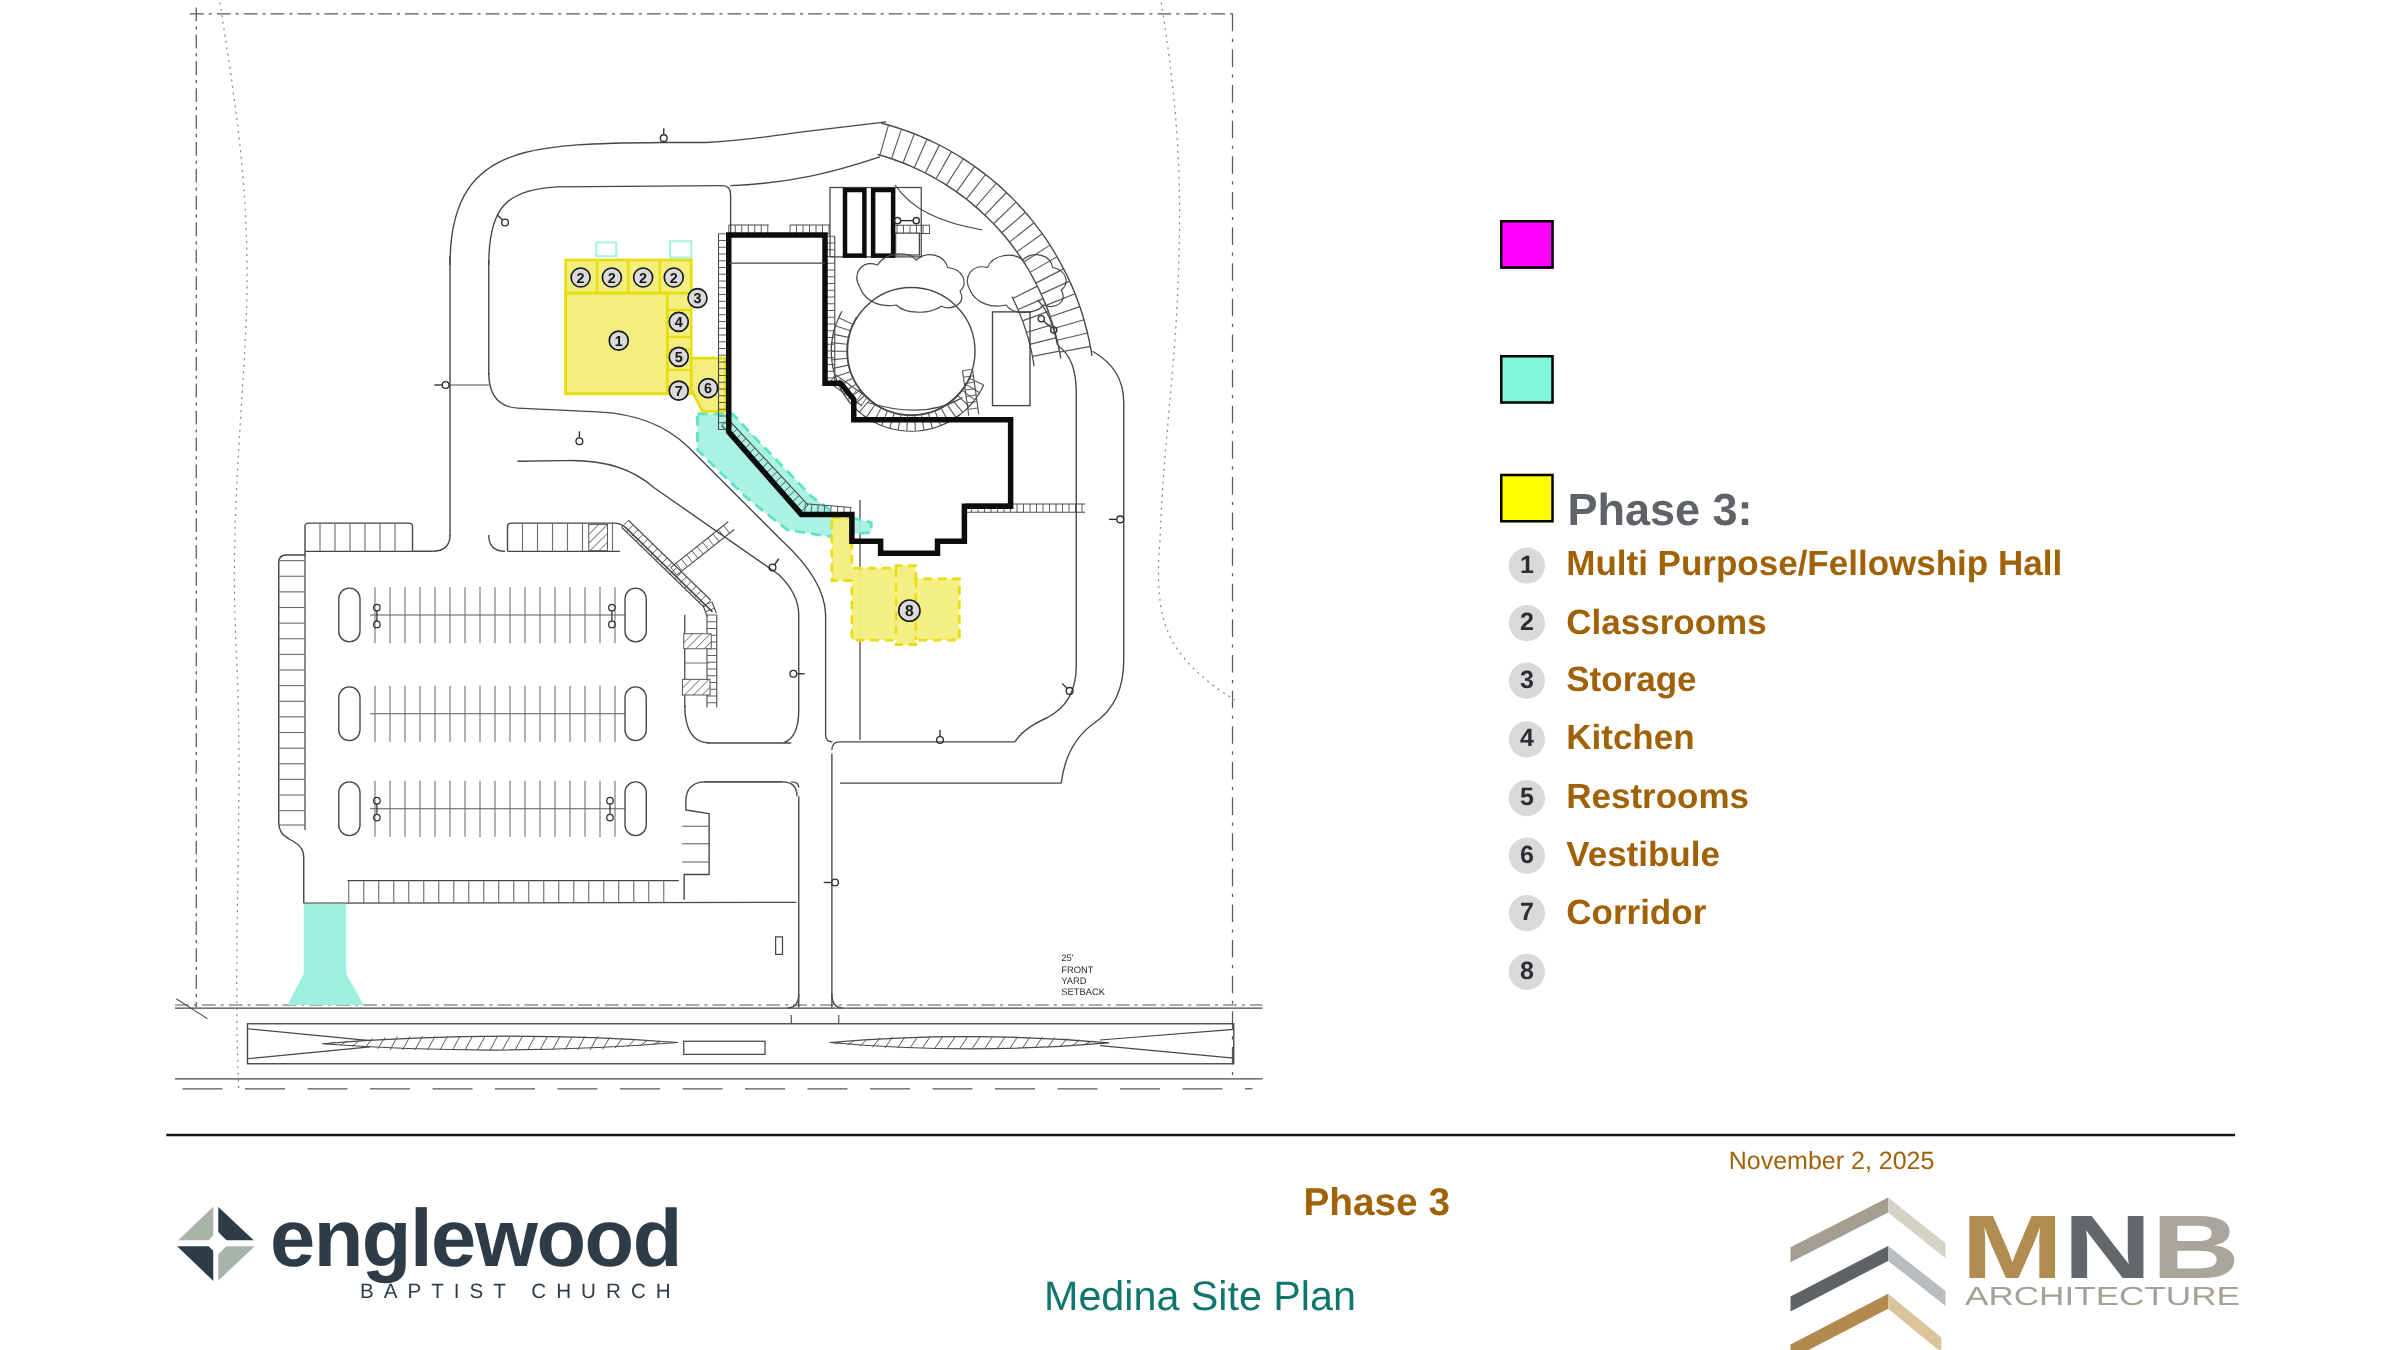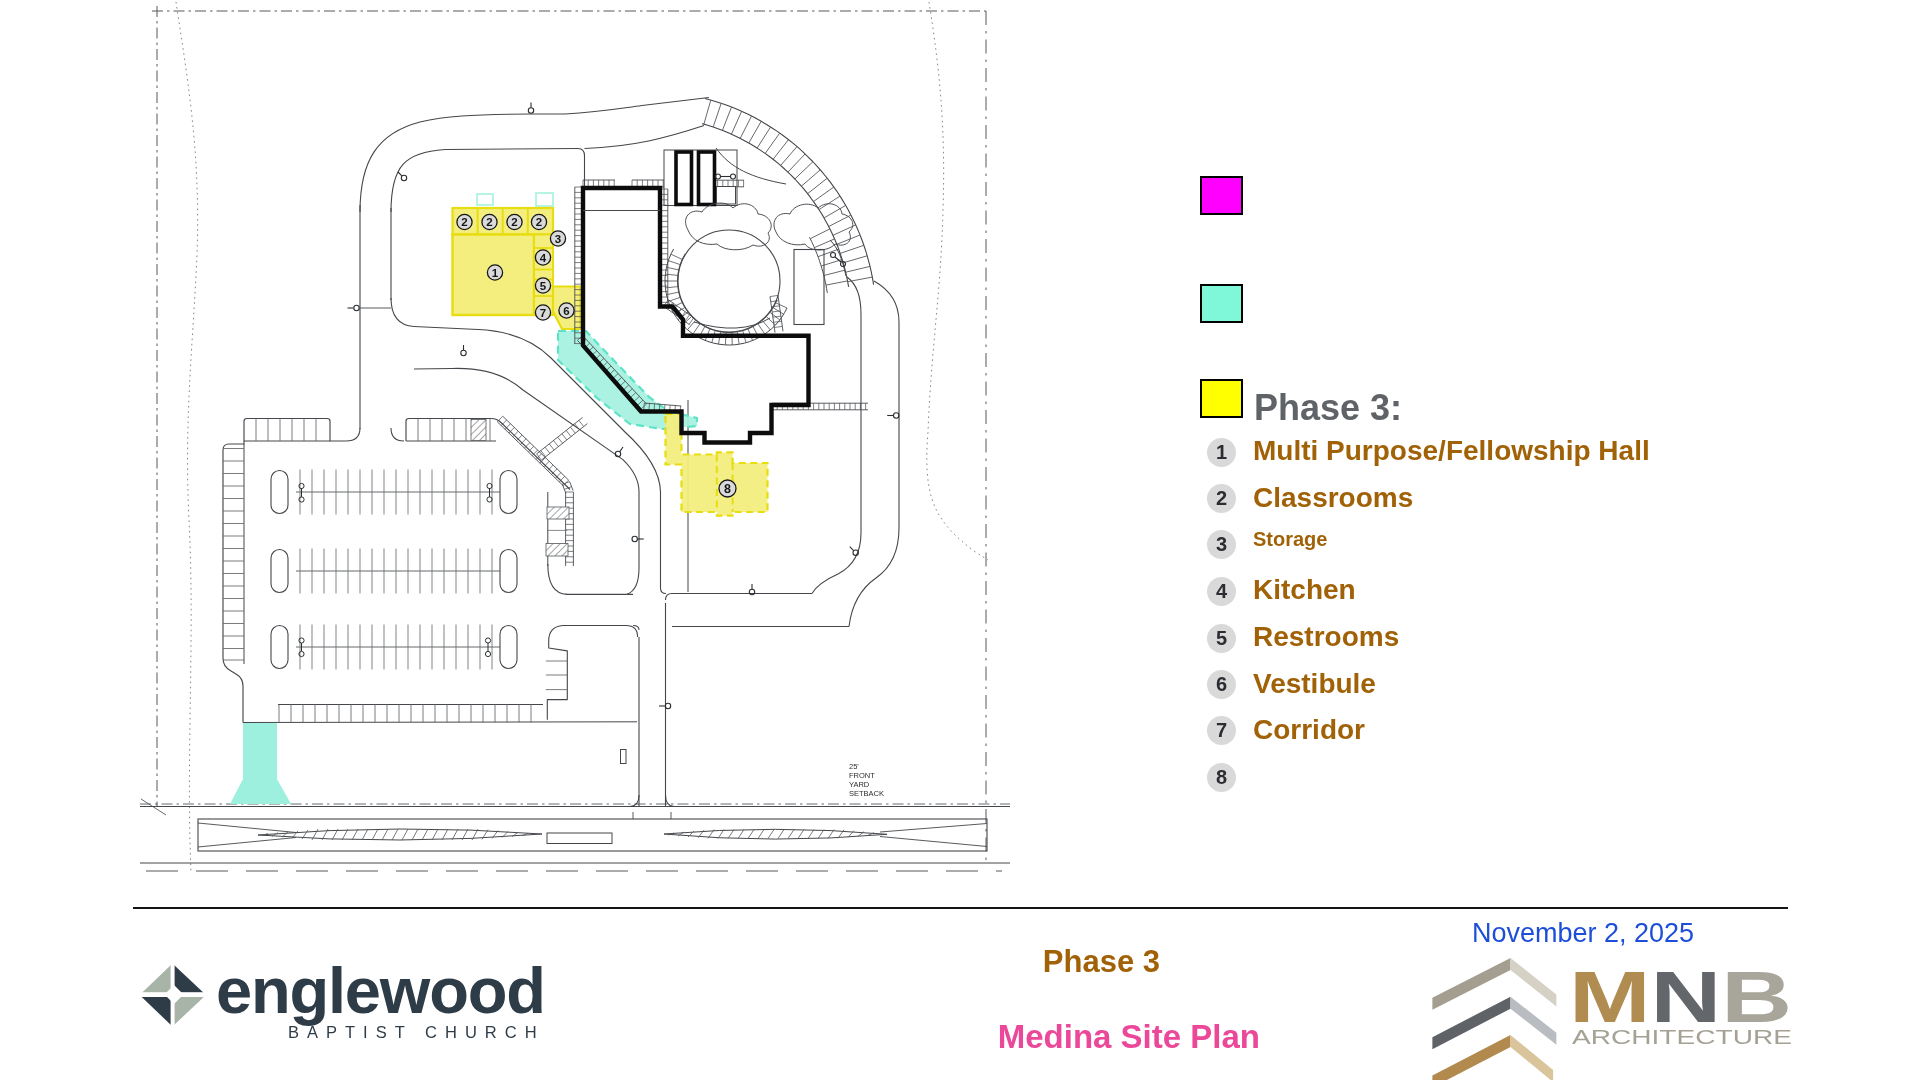--- a/index.html
+++ b/index.html
@@ -882,43 +882,43 @@
 
 <div class="abs gray" style="left:1254px;top:387px;font-size:36px;font-weight:bold">Phase 3:</div>
 
 <div class="abs" style="left:1207px;top:438px;width:29px;height:29px;border-radius:50%;background:#d9d9d9;color:#2b2d33;font-size:20px;font-weight:bold;text-align:center;line-height:29px">1</div>
 <div class="abs tan" style="left:1253px;top:435px;font-size:28px;font-weight:bold">Multi Purpose/Fellowship Hall</div>
 
 <div class="abs" style="left:1207px;top:484px;width:29px;height:29px;border-radius:50%;background:#d9d9d9;color:#2b2d33;font-size:20px;font-weight:bold;text-align:center;line-height:29px">2</div>
 <div class="abs tan" style="left:1253px;top:482px;font-size:28px;font-weight:bold">Classrooms</div>
 
 <div class="abs" style="left:1207px;top:530px;width:29px;height:29px;border-radius:50%;background:#d9d9d9;color:#2b2d33;font-size:20px;font-weight:bold;text-align:center;line-height:29px">3</div>
-<div class="abs tan" style="left:1253px;top:528px;font-size:20px;font-weight:bold">Storage</div>
+<div class="abs tan" style="left:1253px;top:528px;font-size:28px;font-weight:bold">Storage</div>
 
 <div class="abs" style="left:1207px;top:577px;width:29px;height:29px;border-radius:50%;background:#d9d9d9;color:#2b2d33;font-size:20px;font-weight:bold;text-align:center;line-height:29px">4</div>
 <div class="abs tan" style="left:1253px;top:574px;font-size:28px;font-weight:bold">Kitchen</div>
 
 <div class="abs" style="left:1207px;top:624px;width:29px;height:29px;border-radius:50%;background:#d9d9d9;color:#2b2d33;font-size:20px;font-weight:bold;text-align:center;line-height:29px">5</div>
 <div class="abs tan" style="left:1253px;top:621px;font-size:28px;font-weight:bold">Restrooms</div>
 
 <div class="abs" style="left:1207px;top:670px;width:29px;height:29px;border-radius:50%;background:#d9d9d9;color:#2b2d33;font-size:20px;font-weight:bold;text-align:center;line-height:29px">6</div>
 <div class="abs tan" style="left:1253px;top:668px;font-size:28px;font-weight:bold">Vestibule</div>
 
 <div class="abs" style="left:1207px;top:716px;width:29px;height:29px;border-radius:50%;background:#d9d9d9;color:#2b2d33;font-size:20px;font-weight:bold;text-align:center;line-height:29px">7</div>
 <div class="abs tan" style="left:1253px;top:714px;font-size:28px;font-weight:bold">Corridor</div>
 
 <div class="abs" style="left:1207px;top:763px;width:29px;height:29px;border-radius:50%;background:#d9d9d9;color:#2b2d33;font-size:20px;font-weight:bold;text-align:center;line-height:29px">8</div>
 
 <div class="abs" style="left:133px;top:907px;width:1655px;height:2px;background:#141517"></div>
 
-<div class="abs" style="left:1383px;top:918px;width:400px;text-align:center;font-size:27px;color:#1d4ed8">November 2, 2025</div>
+<div class="abs" style="left:1383px;top:918px;width:400px;text-align:left;font-size:20px;color:#a16207">November 2, 2025</div>
 
 <div class="abs tan" style="left:760px;top:944px;width:400px;text-align:right;font-size:31px;font-weight:bold">Phase 3</div>
 
-<div class="abs" style="left:660px;top:1018px;width:600px;text-align:right;font-size:33px;font-weight:bold;color:#ec4899">Medina Site Plan</div>
+<div class="abs" style="left:660px;top:1018px;width:600px;text-align:center;font-size:33px;font-weight:normal;color:#0f766e">Medina Site Plan</div>
 
 <svg class="abs" style="left:130px;top:950px" width="430" height="105" viewBox="0 0 430 105">
 
 <g>
 <polygon points="42.5,13.5 11.7,43 42.5,43" fill="#a7b4a7"></polygon>
 <polygon points="42.5,13.5 73.8,43 42.5,43" fill="#2e3c48"></polygon>
 <polygon points="11.7,47 42.5,76.5 42.5,47" fill="#2e3c48"></polygon>
 <polygon points="73.8,47 42.5,76.5 42.5,47" fill="#a7b4a7"></polygon>
 <rect x="40.6" y="8" width="4" height="76" fill="#ffffff"></rect>
 <rect x="5" y="42.2" width="75" height="4.4" fill="#ffffff"></rect>

